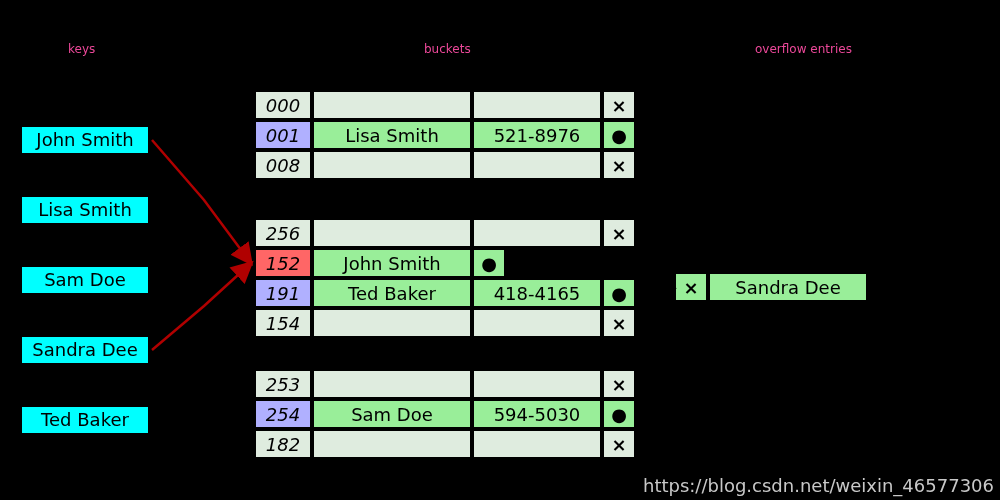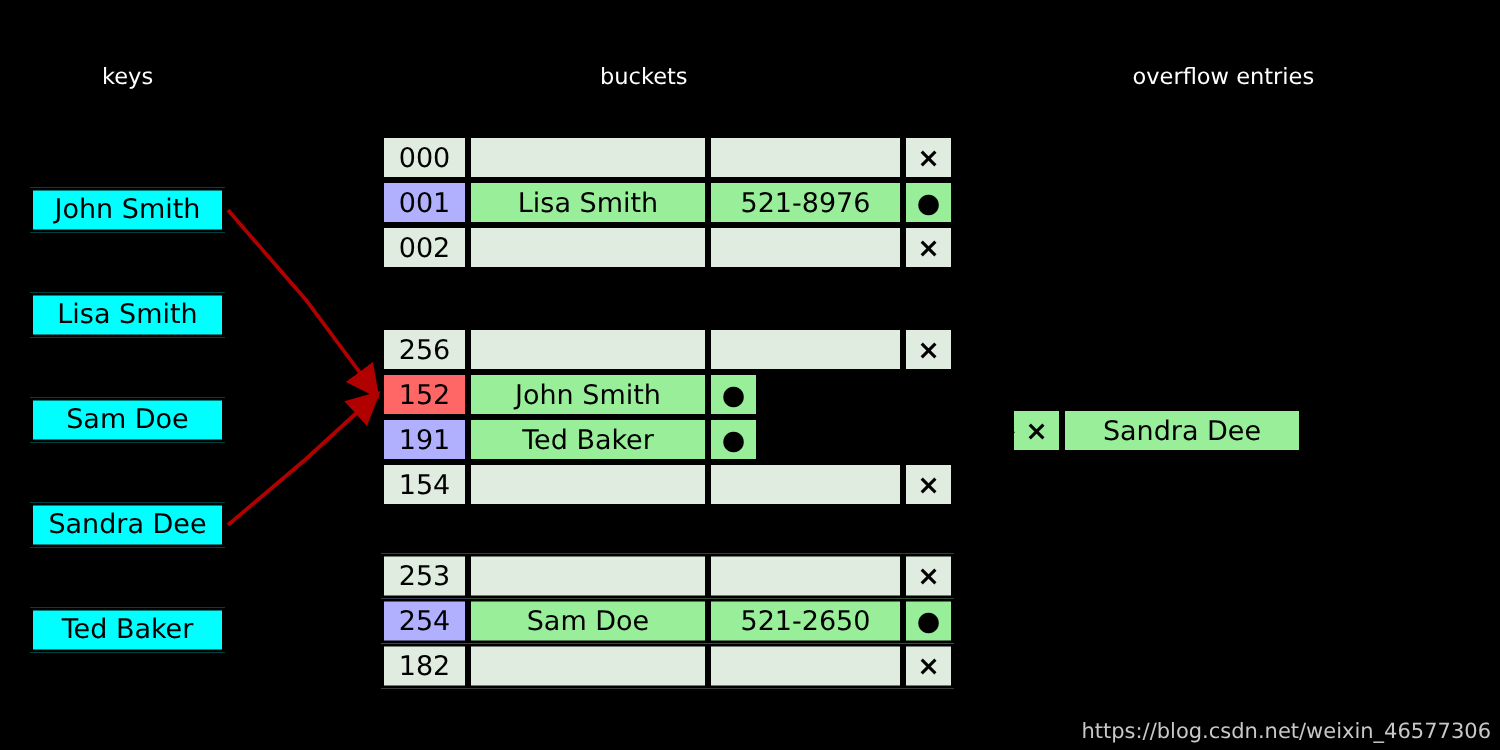--- a/index.html
+++ b/index.html
@@ -17,64 +17,64 @@
     position: absolute;
     width: 130px;
     height: 30px;
     background: #00ffff;
     border: 2px solid #000;
     text-align: center;
     line-height: 26px;
   }
   .heading {
     position: absolute;
-    color: #ffffff;
-    font-size: 15px;
+    color: #ec4899;
+    font-size: 12px;
   }
   .bucket-group { position: absolute; }
   .row { display: flex; height: 30px; }
   .cell {
     border: 2px solid #000;
     display: flex;
     align-items: center;
     justify-content: center;
     background: #dfecdf;
   }
-  .idx  { width: 58px; }
+  .idx  { width: 58px; font-style: italic; }
   .name { width: 160px; }
   .val  { width: 130px; }
   .end  { width: 34px; font-size: 18px; font-weight: bold; }
   .filled .name, .filled .val, .filled .end { background: #99ee99; }
   .hl-blue { background: #b0b0ff !important; }
   .hl-red  { background: #ff6666 !important; text-align: right; }
   .overflow {
     position: absolute;
     display: flex;
     height: 30px;
   }
   .overflow .cell { background: #99ee99; }
   .watermark {
     position: absolute;
     right: 6px;
     bottom: 4px;
     color: #c8c8c8;
-    font-size: 14px;
+    font-size: 18px;
   }
   svg.arrows {
     position: absolute;
     left: 0; top: 0;
     width: 1000px; height: 500px;
     pointer-events: none;
   }
 </style>
 </head>
 <body>
 
 <div class="heading" style="left:68px; top:42px;">keys</div>
-<div class="heading" style="left:400px; top:42px;">buckets</div>
+<div class="heading" style="left:424px; top:42px;">buckets</div>
 <div class="heading" style="left:755px; top:42px;">overflow entries</div>
 
 <div class="key" style="left:20px; top:125px;"><span>John Smith</span></div>
 <div class="key" style="left:20px; top:195px;"><span>Lisa Smith</span></div>
 <div class="key" style="left:20px; top:265px;"><span>Sam Doe</span></div>
 <div class="key" style="left:20px; top:335px;"><span>Sandra Dee</span></div>
 <div class="key" style="left:20px; top:405px;"><span>Ted Baker</span></div>
 
 <div class="bucket-group" style="left:254px; top:90px;">
   <div class="row">
@@ -83,21 +83,21 @@
     <div class="cell val"></div>
     <div class="cell end">×</div>
   </div>
   <div class="row filled">
     <div class="cell idx hl-blue">001</div>
     <div class="cell name">Lisa Smith</div>
     <div class="cell val">521-8976</div>
     <div class="cell end">●</div>
   </div>
   <div class="row">
-    <div class="cell idx">002</div>
+    <div class="cell idx">008</div>
     <div class="cell name"></div>
     <div class="cell val"></div>
     <div class="cell end">×</div>
   </div>
 </div>
 
 <div class="bucket-group" style="left:254px; top:218px;">
   <div class="row">
     <div class="cell idx">256</div>
     <div class="cell name"></div>
@@ -105,41 +105,42 @@
     <div class="cell end">×</div>
   </div>
   <div class="row filled">
     <div class="cell idx hl-red">152</div>
     <div class="cell name">John Smith</div>
     <div class="cell end">●</div>
   </div>
   <div class="row filled">
     <div class="cell idx hl-blue">191</div>
     <div class="cell name">Ted Baker</div>
+    <div class="cell val">418-4165</div>
     <div class="cell end">●</div>
   </div>
   <div class="row">
     <div class="cell idx">154</div>
     <div class="cell name"></div>
     <div class="cell val"></div>
     <div class="cell end">×</div>
   </div>
 </div>
 
 <div class="bucket-group" style="left:254px; top:369px;">
   <div class="row">
     <div class="cell idx">253</div>
     <div class="cell name"></div>
     <div class="cell val"></div>
     <div class="cell end">×</div>
   </div>
   <div class="row filled">
     <div class="cell idx hl-blue">254</div>
     <div class="cell name">Sam Doe</div>
-    <div class="cell val">521-2650</div>
+    <div class="cell val">594-5030</div>
     <div class="cell end">●</div>
   </div>
   <div class="row">
     <div class="cell idx">182</div>
     <div class="cell name"></div>
     <div class="cell val"></div>
     <div class="cell end">×</div>
   </div>
 </div>
 

